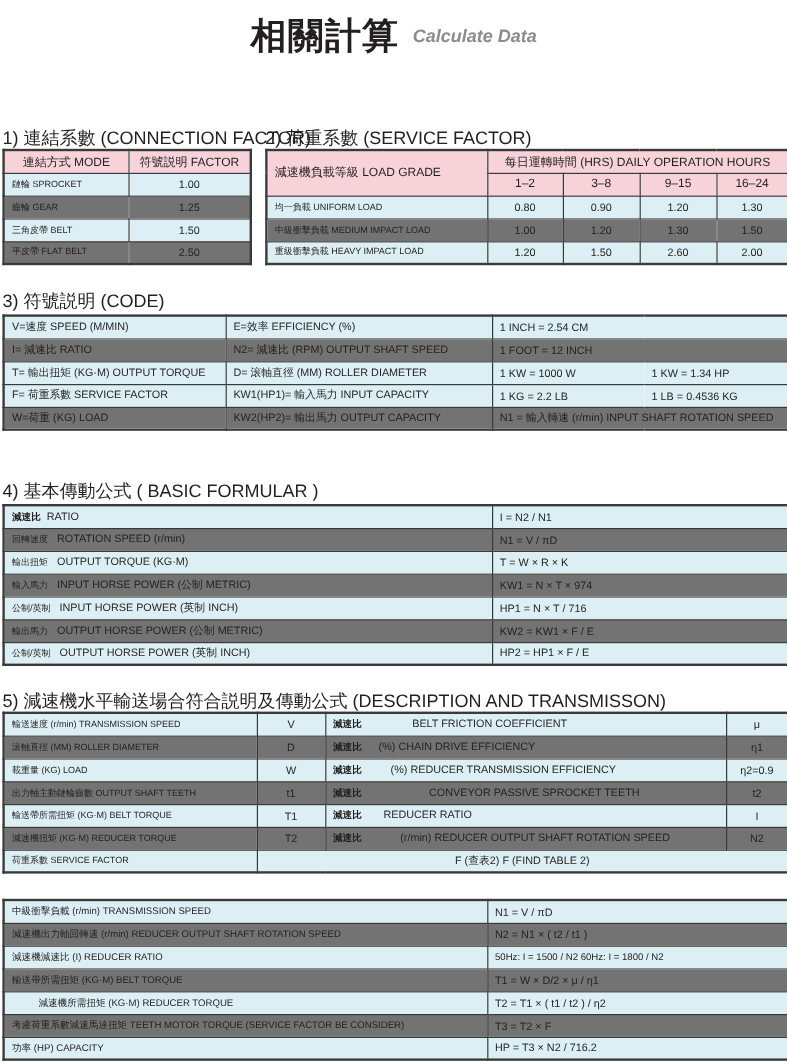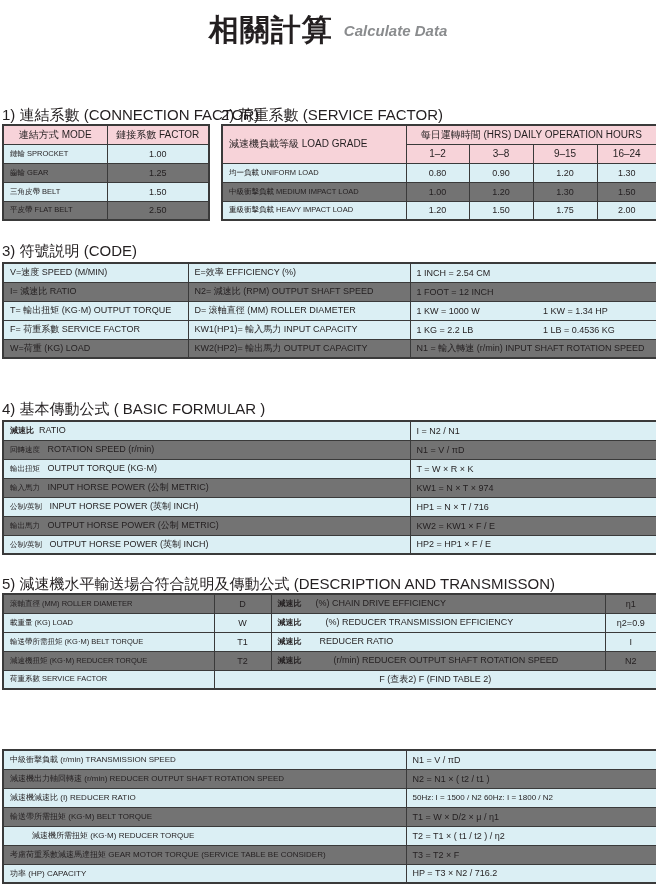--- a/index.html
+++ b/index.html
@@ -34,21 +34,21 @@
 
 <div class="sec-title" style="left:2px; top:106px;">1) 連結系數 (CONNECTION FACTOR)</div>
 <table class="outer" style="left:2px; top:124px; width:206px;">
   <colgroup>
       <col style="width:104px">
       <col style="width:102px">
     </colgroup>
   <tbody>
       <tr class="pink">
     <th class="c hdr">連結方式  MODE</th>
-    <th class="c hdr">鏈接系數  FACTOR</th>
+    <th class="c hdr">符號説明  FACTOR</th>
   </tr>
   <tr class="blue">
     <td class="l zh">鏈輪 SPROCKET</td>
     <td class="c">1.00</td>
   </tr>
   <tr class="cream">
     <td class="l zh">齒輪 GEAR</td>
     <td class="c">1.25</td>
   </tr>
   <tr class="blue">
@@ -93,21 +93,21 @@
     <td class="l zh">中級衝擊負載    MEDIUM IMPACT LOAD</td>
     <td class="c">1.00</td>
     <td class="c">1.20</td>
     <td class="c">1.30</td>
     <td class="c">1.50</td>
   </tr>
   <tr class="blue">
     <td class="l zh">重級衝擊負載    HEAVY IMPACT LOAD</td>
     <td class="c">1.20</td>
     <td class="c">1.50</td>
-    <td class="c">1.75</td>
+    <td class="c">2.60</td>
     <td class="c">2.00</td>
   </tr>
 </tbody>
   </table>
 
 <div class="sec-title" style="left:2px; top:242px;">3) 符號説明 (CODE)</div>
 <table class="outer" style="left:2px; top:262px; width:654px;">
   <colgroup>
       <col style="width:185px">
       <col style="width:222px">
@@ -185,32 +185,44 @@
 
 <div class="sec-title" style="left:2px; top:575px;">5) 減速機水平輸送場合符合説明及傳動公式 (DESCRIPTION AND TRANSMISSON)</div>
 <table class="outer" style="left:2px; top:593px; width:654px;">
   <colgroup>
       <col style="width:211px">
       <col style="width:57px">
       <col style="width:334px">
       <col style="width:52px">
     </colgroup>
   <tbody>
+      <tr class="blue">
+    <td class="l zh">輸送速度  (r/min) TRANSMISSION SPEED</td>
+    <td class="c">V</td>
+    <td class="l"><span class="bold-blot">減速比</span><span style="display:inline-block;width:42px;"></span><span>BELT FRICTION COEFFICIENT</span></td>
+    <td class="c">μ</td>
+  </tr>
   <tr class="cream">
     <td class="l zh">滚軸直徑  (MM) ROLLER DIAMETER</td>
     <td class="c">D</td>
     <td class="l"><span class="bold-blot">減速比</span><span style="display:inline-block;width:14px;"></span><span>(%) CHAIN DRIVE EFFICIENCY</span></td>
     <td class="c">η1</td>
   </tr>
   <tr class="blue">
     <td class="l zh">載重量  (KG) LOAD</td>
     <td class="c">W</td>
     <td class="l"><span class="bold-blot">減速比</span><span style="display:inline-block;width:24px;"></span><span>(%) REDUCER TRANSMISSION EFFICIENCY</span></td>
     <td class="c">η2=0.9</td>
   </tr>
+  <tr class="cream">
+    <td class="l zh">出力軸主動鏈輪齒數     OUTPUT SHAFT TEETH</td>
+    <td class="c">t1</td>
+    <td class="l"><span class="bold-blot">減速比</span><span style="display:inline-block;width:56px;"></span><span>CONVEYOR PASSIVE SPROCKET TEETH</span></td>
+    <td class="c">t2</td>
+  </tr>
   <tr class="blue">
     <td class="l zh">輸送帶所需扭矩   (KG·M) BELT TORQUE</td>
     <td class="c">T1</td>
     <td class="l"><span class="bold-blot">減速比</span><span style="display:inline-block;width:18px;"></span><span>REDUCER  RATIO</span></td>
     <td class="c">I</td>
   </tr>
   <tr class="cream">
     <td class="l zh">減速機扭矩  (KG·M) REDUCER TORQUE</td>
     <td class="c">T2</td>
     <td class="l"><span class="bold-blot">減速比</span><span style="display:inline-block;width:32px;"></span><span>(r/min) REDUCER  OUTPUT SHAFT ROTATION SPEED</span></td>
@@ -243,21 +255,21 @@
   </tr>
   <tr class="cream">
     <td class="l zh" style="font-size:8px;">輸送帶所需扭矩   (KG·M) BELT TORQUE</td>
     <td class="l">T1 = W × D/2 × μ / η1</td>
   </tr>
   <tr class="blue">
     <td class="l zh" style="font-size:8px;padding-left:28px;">減速機所需扭矩   (KG·M) REDUCER TORQUE</td>
     <td class="l">T2 = T1 × ( t1 / t2 ) / η2</td>
   </tr>
   <tr class="cream">
-    <td class="l zh" style="font-size:8px;">考慮荷重系數減速馬達扭矩     GEAR MOTOR TORQUE (SERVICE TABLE BE CONSIDER)</td>
+    <td class="l zh" style="font-size:8px;">考慮荷重系數減速馬達扭矩     TEETH MOTOR TORQUE (SERVICE FACTOR BE CONSIDER)</td>
     <td class="l">T3 = T2 × F</td>
   </tr>
   <tr class="blue">
     <td class="l zh" style="font-size:8px;">功率 (HP) CAPACITY</td>
     <td class="l">HP = T3 × N2 / 716.2</td>
   </tr>
 </tbody>
   </table>
 
 </body></html>

